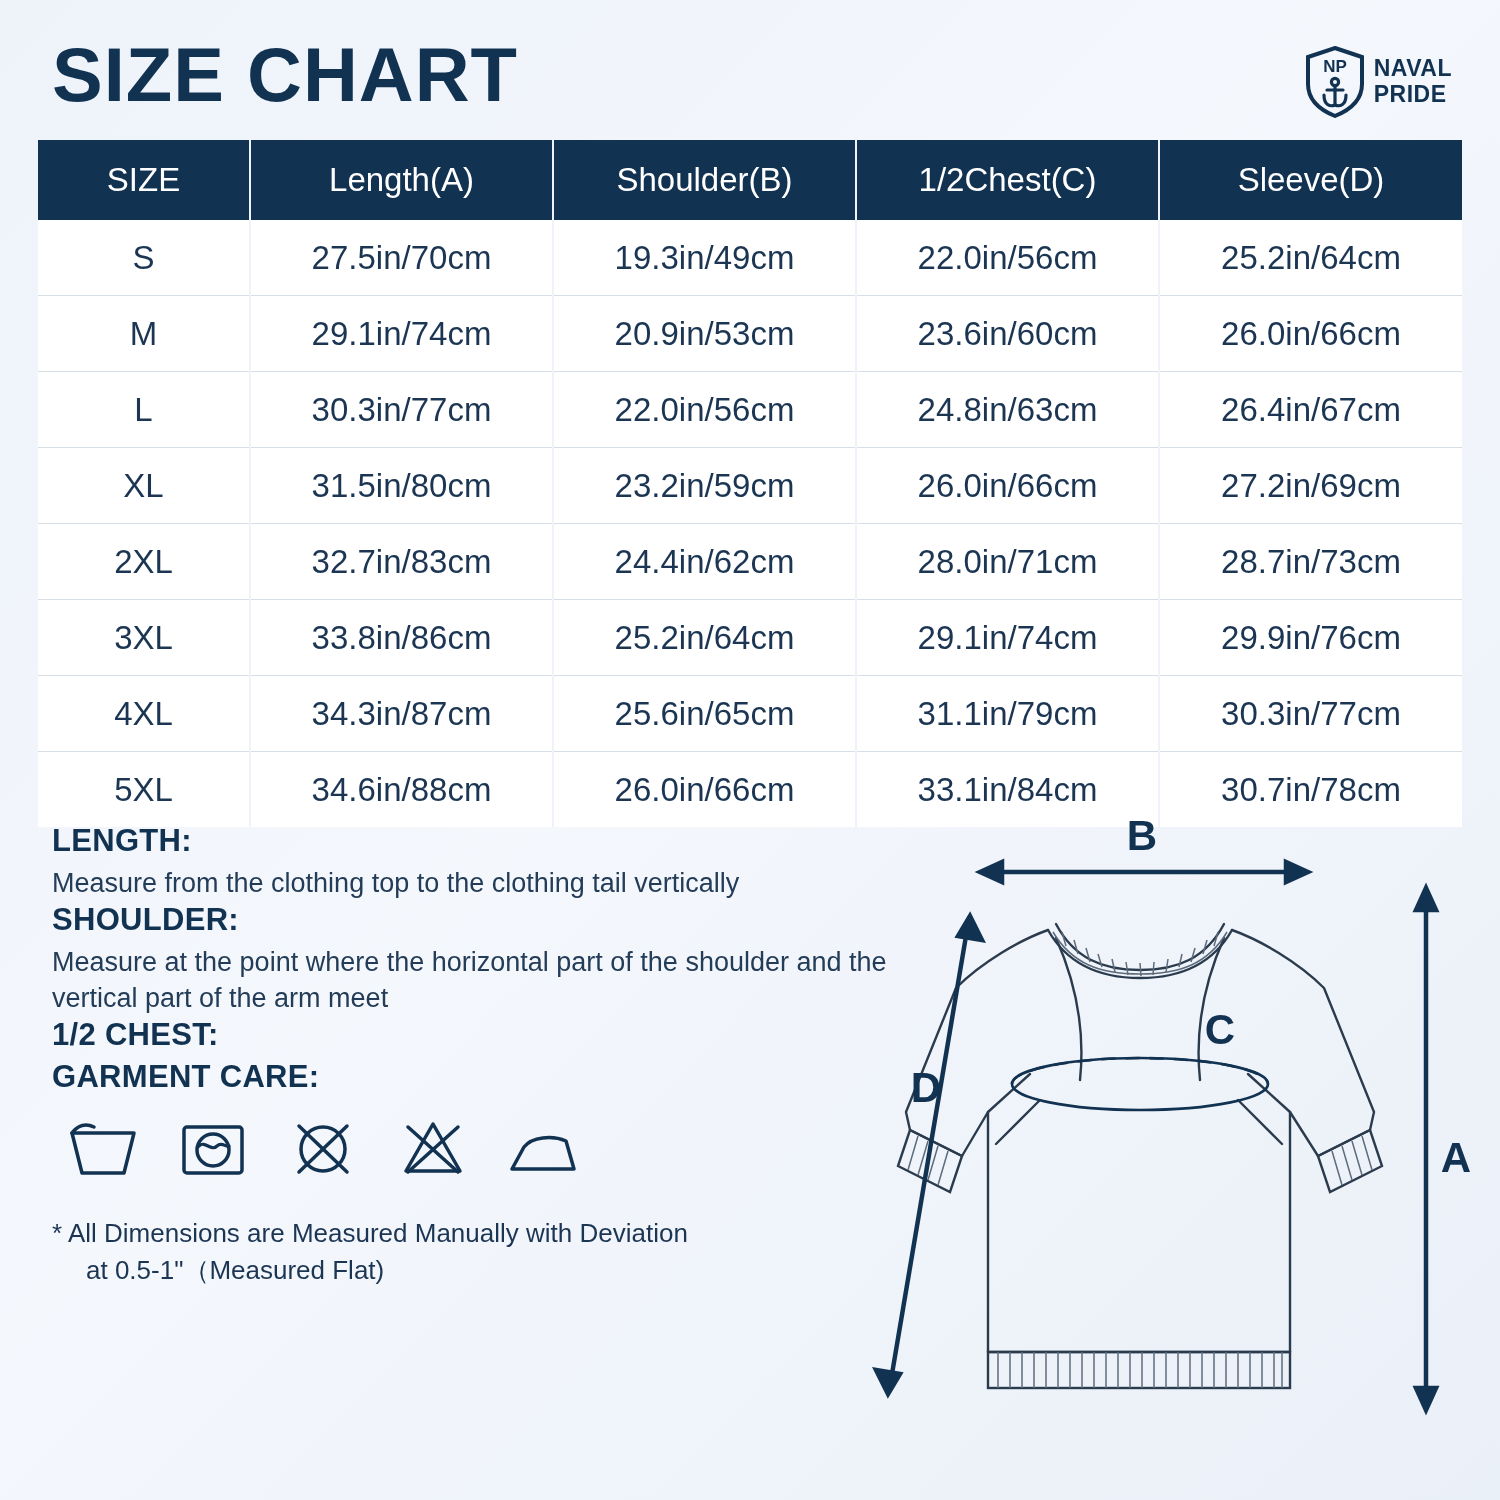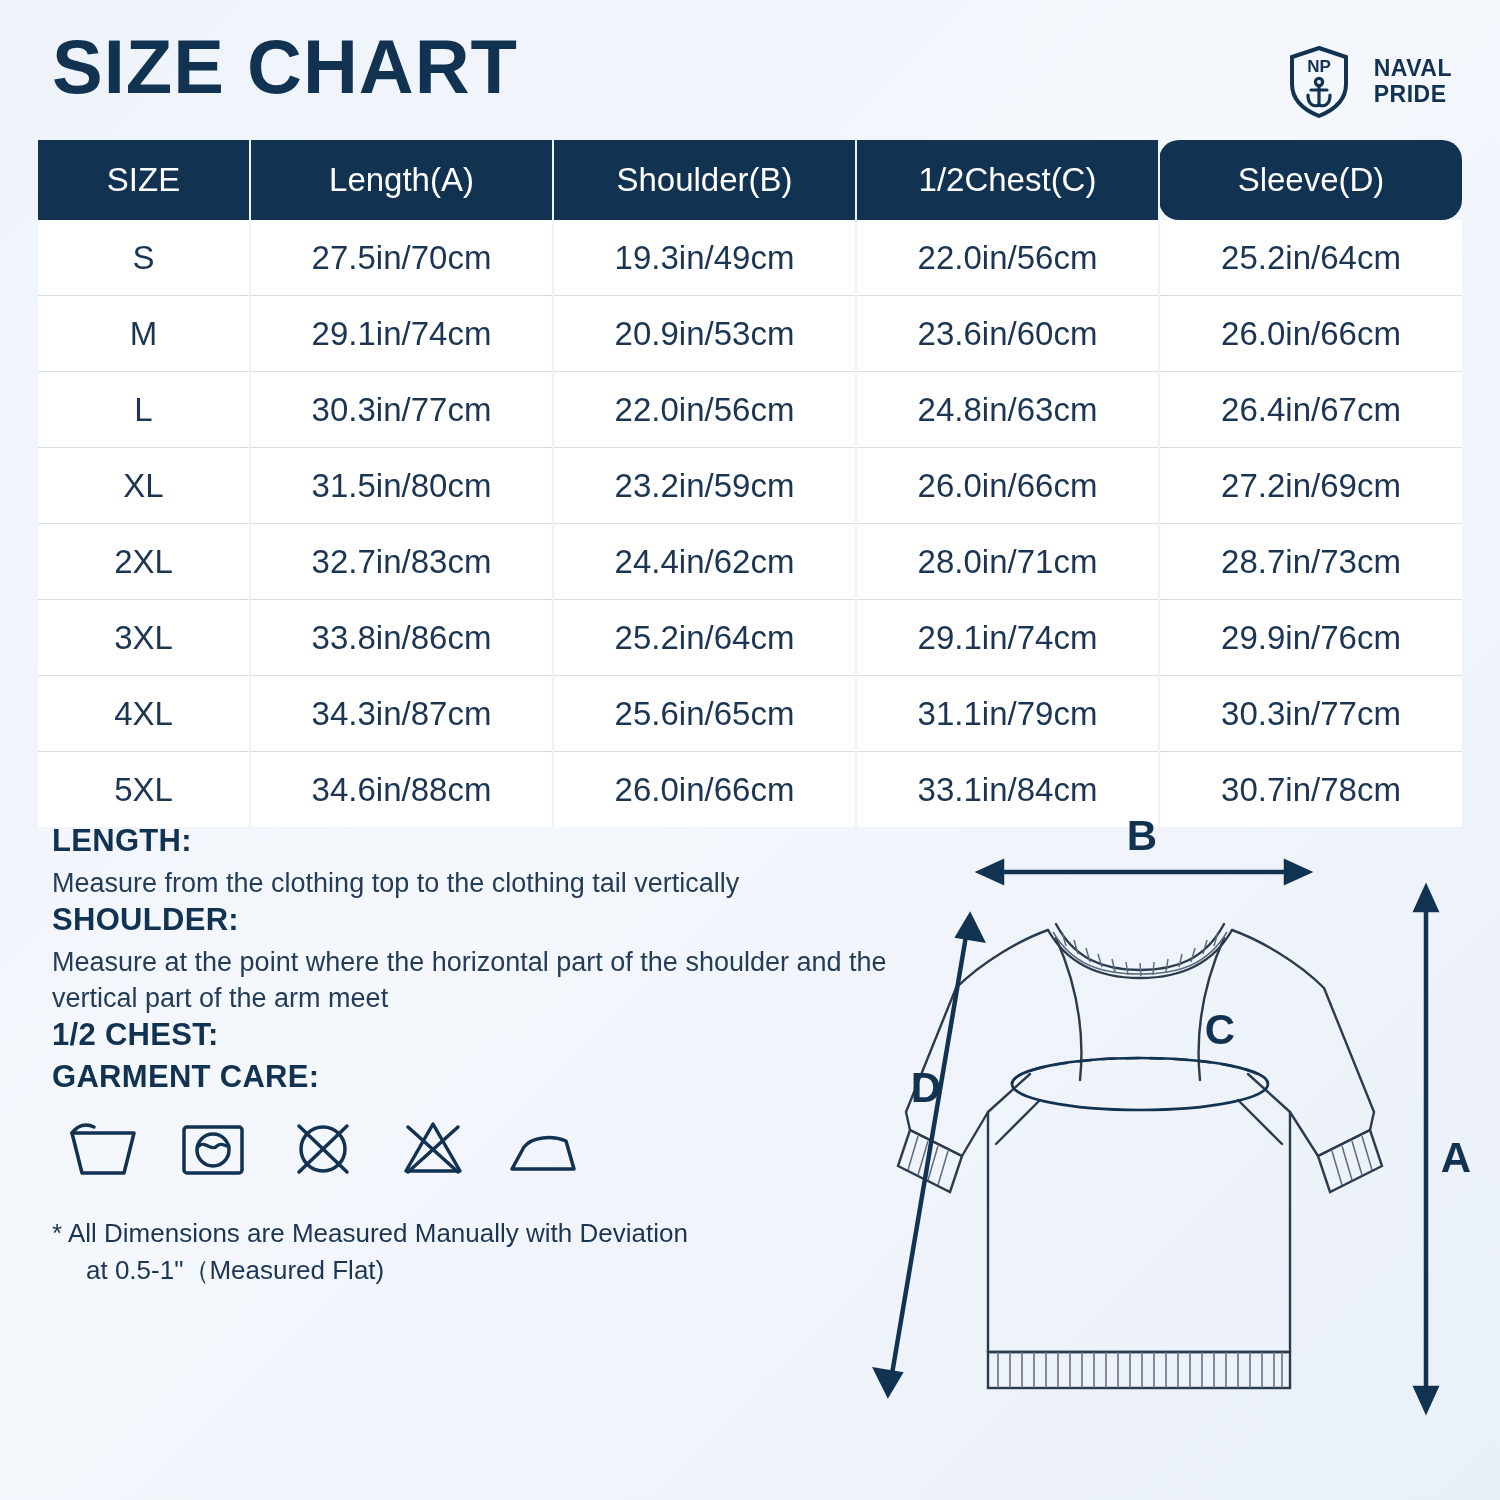--- a/index.html
+++ b/index.html
@@ -26,34 +26,34 @@
   .header {
     position: absolute;
     top: 28px;
     left: 0;
     width: 1500px;
     height: 100px;
   }
   .title {
     position: absolute;
     left: 52px;
-    top: 1px;
+    top: 9px;
     font-size: 76px;
     font-weight: bold;
     letter-spacing: 1px;
     color: #123252;
     line-height: 1;
   }
   .brand {
     position: absolute;
     right: 48px;
     top: 18px;
     display: flex;
     align-items: center;
-    gap: 24px;
+    gap: 8px;
   }
   .brand-mark {
     width: 62px;
     height: 72px;
     position: relative;
   }
   .brand-text {
     font-size: 23px;
     font-weight: bold;
     line-height: 1.12;
@@ -76,21 +76,21 @@
   table.size-table thead th {
     background: #123252;
     color: #ffffff;
     font-size: 33px;
     font-weight: normal;
     height: 78px;
     border-right: 2px solid #eef2f9;
     text-align: center;
     vertical-align: middle;
   }
-  table.size-table thead th:last-child { border-right: none; border-radius: 20px; }
+  table.size-table thead th:last-child { border-right: none; }
   table.size-table tbody td {
     background: #ffffff;
     font-size: 33px;
     height: 73px;
     text-align: center;
     vertical-align: middle;
     color: #1b3553;
     border-bottom: 1px solid #d7dee8;
     border-right: 2px solid #eef2f9;
   }

